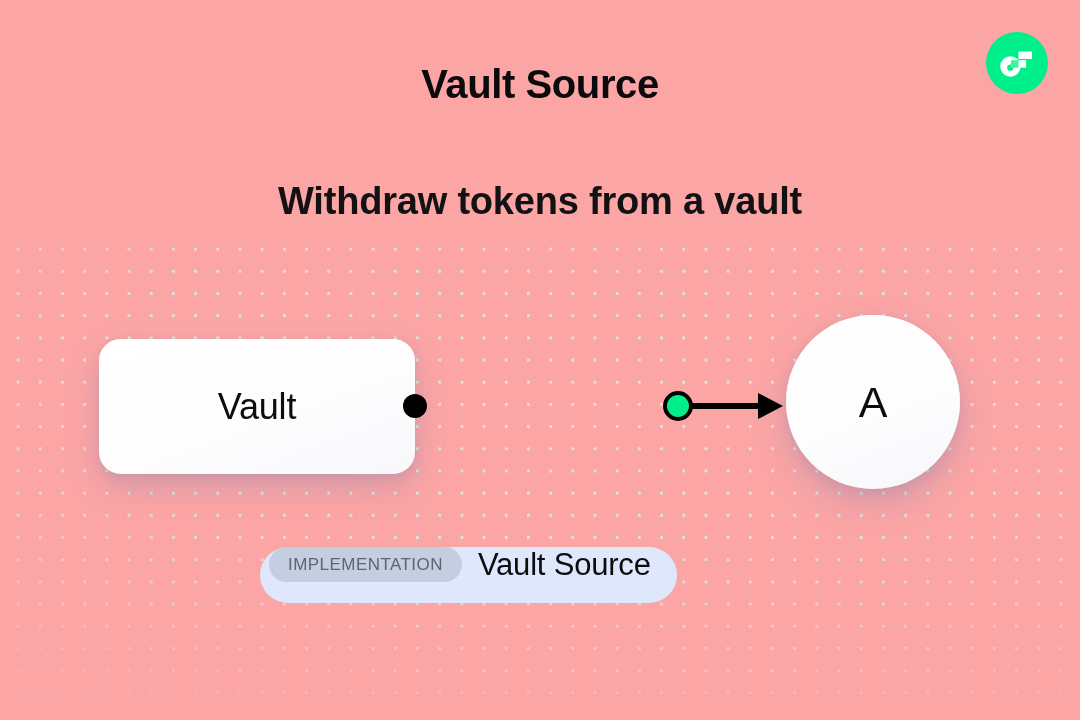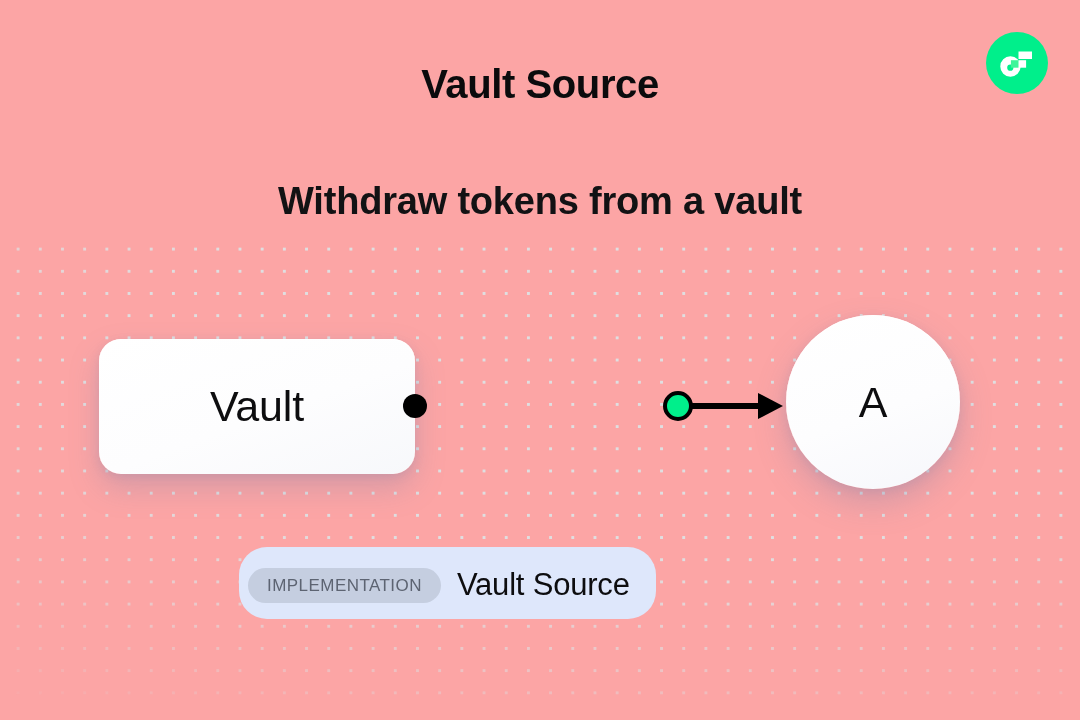--- a/index.html
+++ b/index.html
@@ -90,21 +90,21 @@
     background: linear-gradient(160deg, #ffffff 0%, #fdfdfe 55%, #f7f8fb 100%);
     box-shadow:
       0 14px 30px rgba(120,126,170,0.28),
       0 3px 10px rgba(120,126,170,0.16),
       0 1px 0 rgba(255,255,255,0.9) inset;
     display: flex;
     align-items: center;
     justify-content: center;
   }
   .node-rect .node-label {
-    font-size: 43px;
+    font-size: 36px;
     font-weight: 400;
     color: #0d0d0f;
     letter-spacing: -0.2px;
   }
 
   .node-circle {
     position: absolute;
     left: 786px;
     top: 315px;
     width: 174px;
@@ -130,28 +130,28 @@
     left: 0;
     top: 0;
     width: 1080px;
     height: 720px;
     pointer-events: none;
   }
 
   
   .impl-badge {
     position: absolute;
-    left: 239px;
+    left: 260px;
     top: 547px;
     height: 56px;
     border-radius: 28px;
     background: #dee7fb;
     display: flex;
-    align-items: flex-end;
-    padding: 0 26px 16px 9px;
+    align-items: flex-start;
+    padding: 0 26px 0 9px;
     gap: 16px;
   }
   .impl-chip {
     background: #c5cee0;
     color: #5d6472;
     font-size: 17px;
     font-weight: 500;
     letter-spacing: 0.45px;
     padding: 9px 19px;
     border-radius: 20px;

